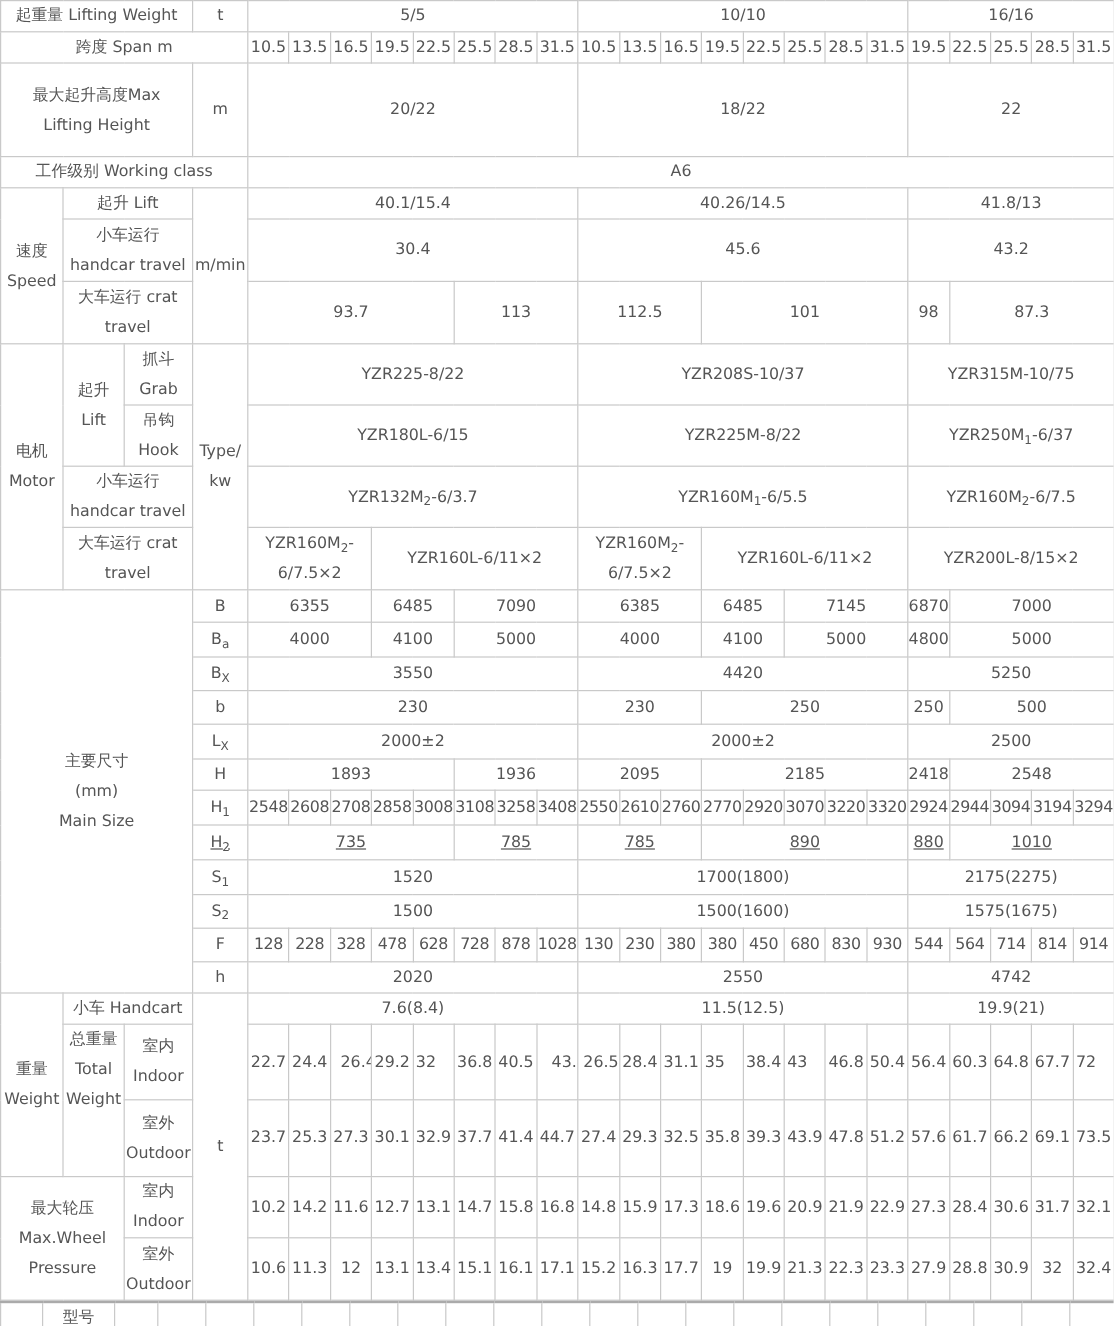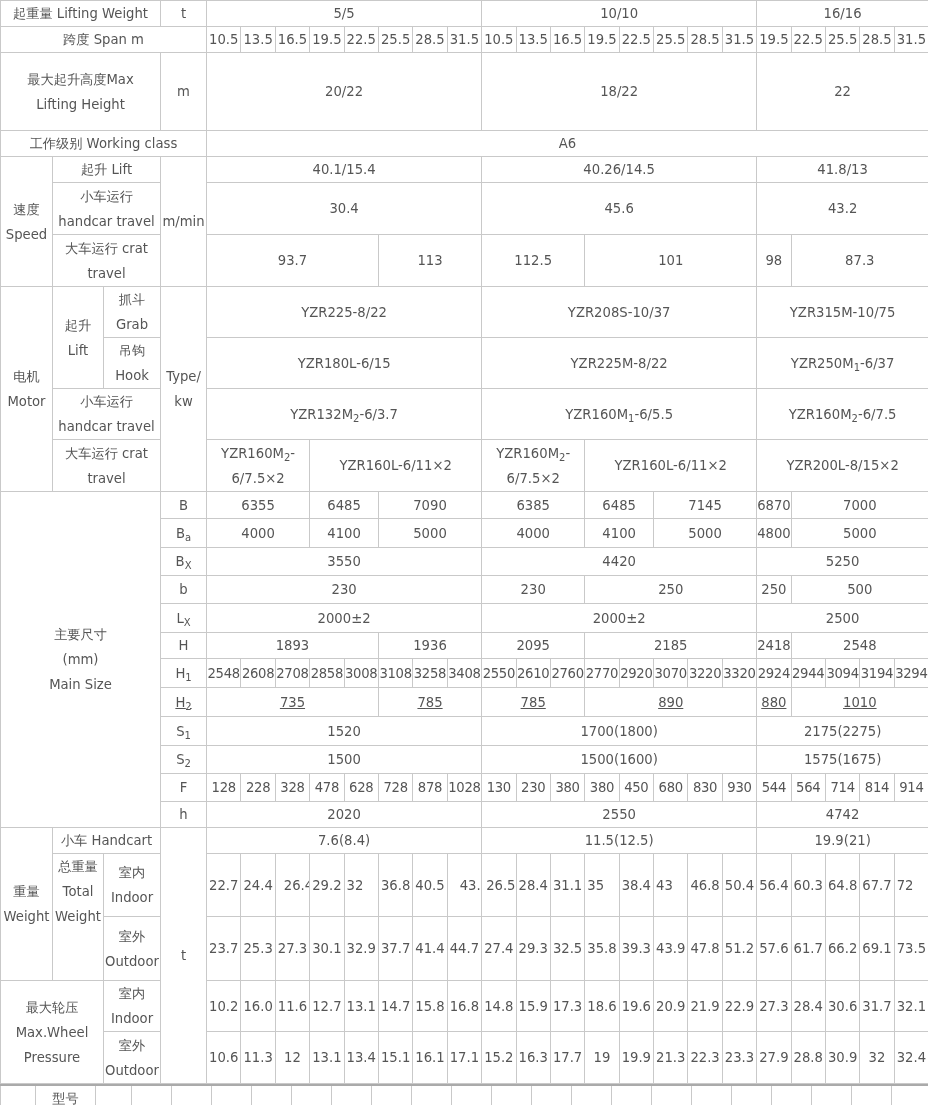--- a/index.html
+++ b/index.html
@@ -313,21 +313,21 @@
         <td>57.6</td>
         <td>61.7</td>
         <td>66.2</td>
         <td>69.1</td>
         <td>73.5</td>
       </tr>
       <tr style="height: 51px;">
         <td colspan="2" rowspan="2" class="wrap">最大轮压<br>Max.Wheel<br>Pressure<br></td>
         <td class="wrap">室内<br>Indoor</td>
         <td>10.2</td>
-        <td>16.0</td>
+        <td>14.2</td>
         <td>11.6</td>
         <td>12.7</td>
         <td>13.1</td>
         <td>14.7</td>
         <td>15.8</td>
         <td>16.8</td>
         <td>14.8</td>
         <td>15.9</td>
         <td>17.3</td>
         <td>18.6</td>

